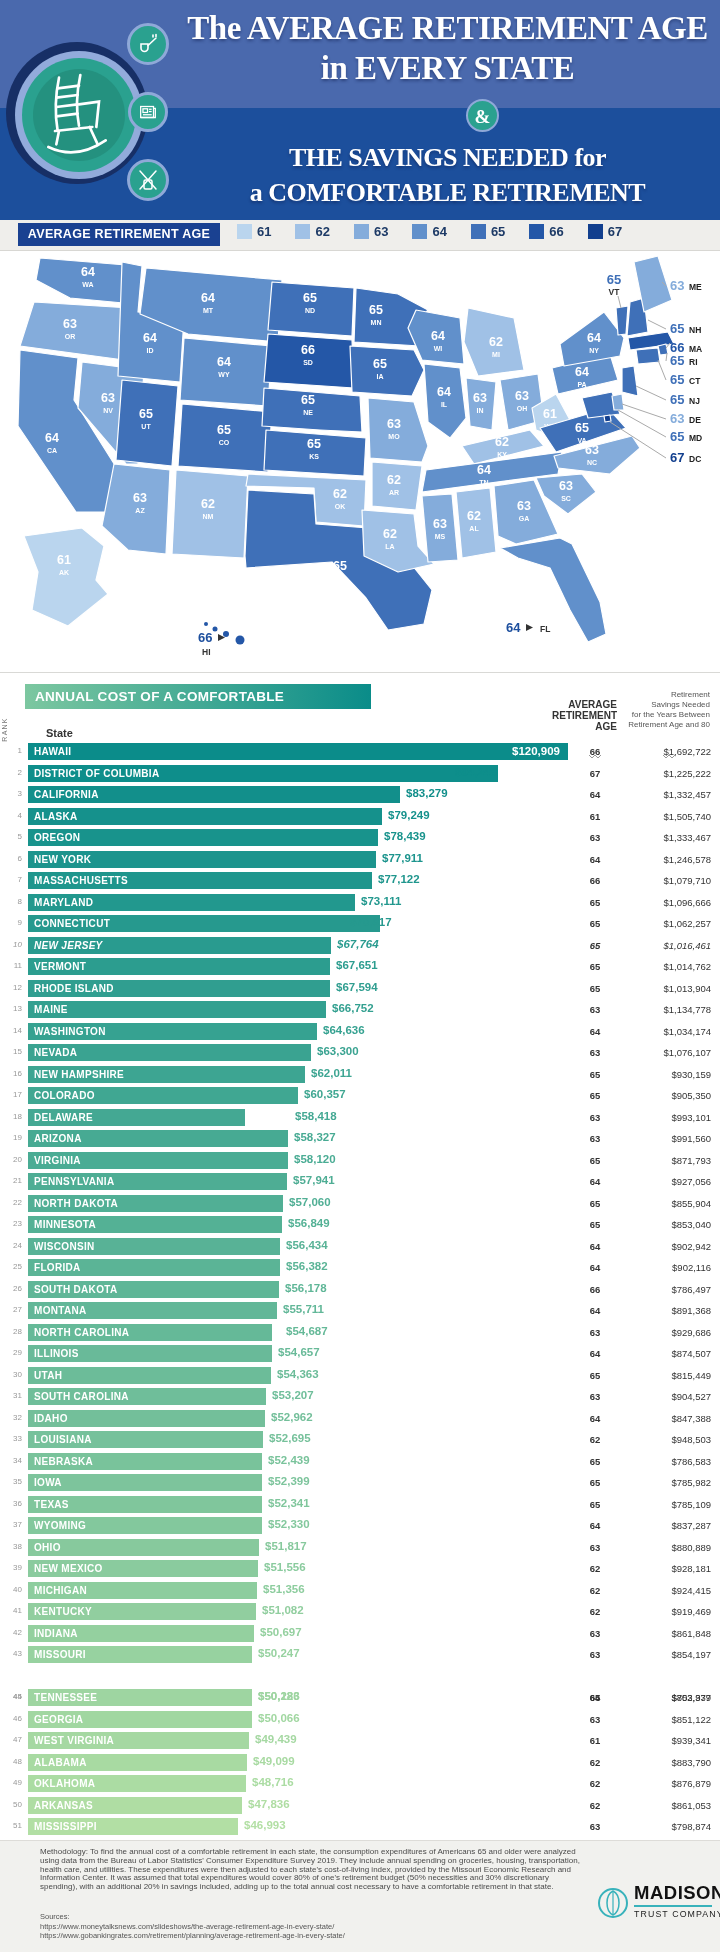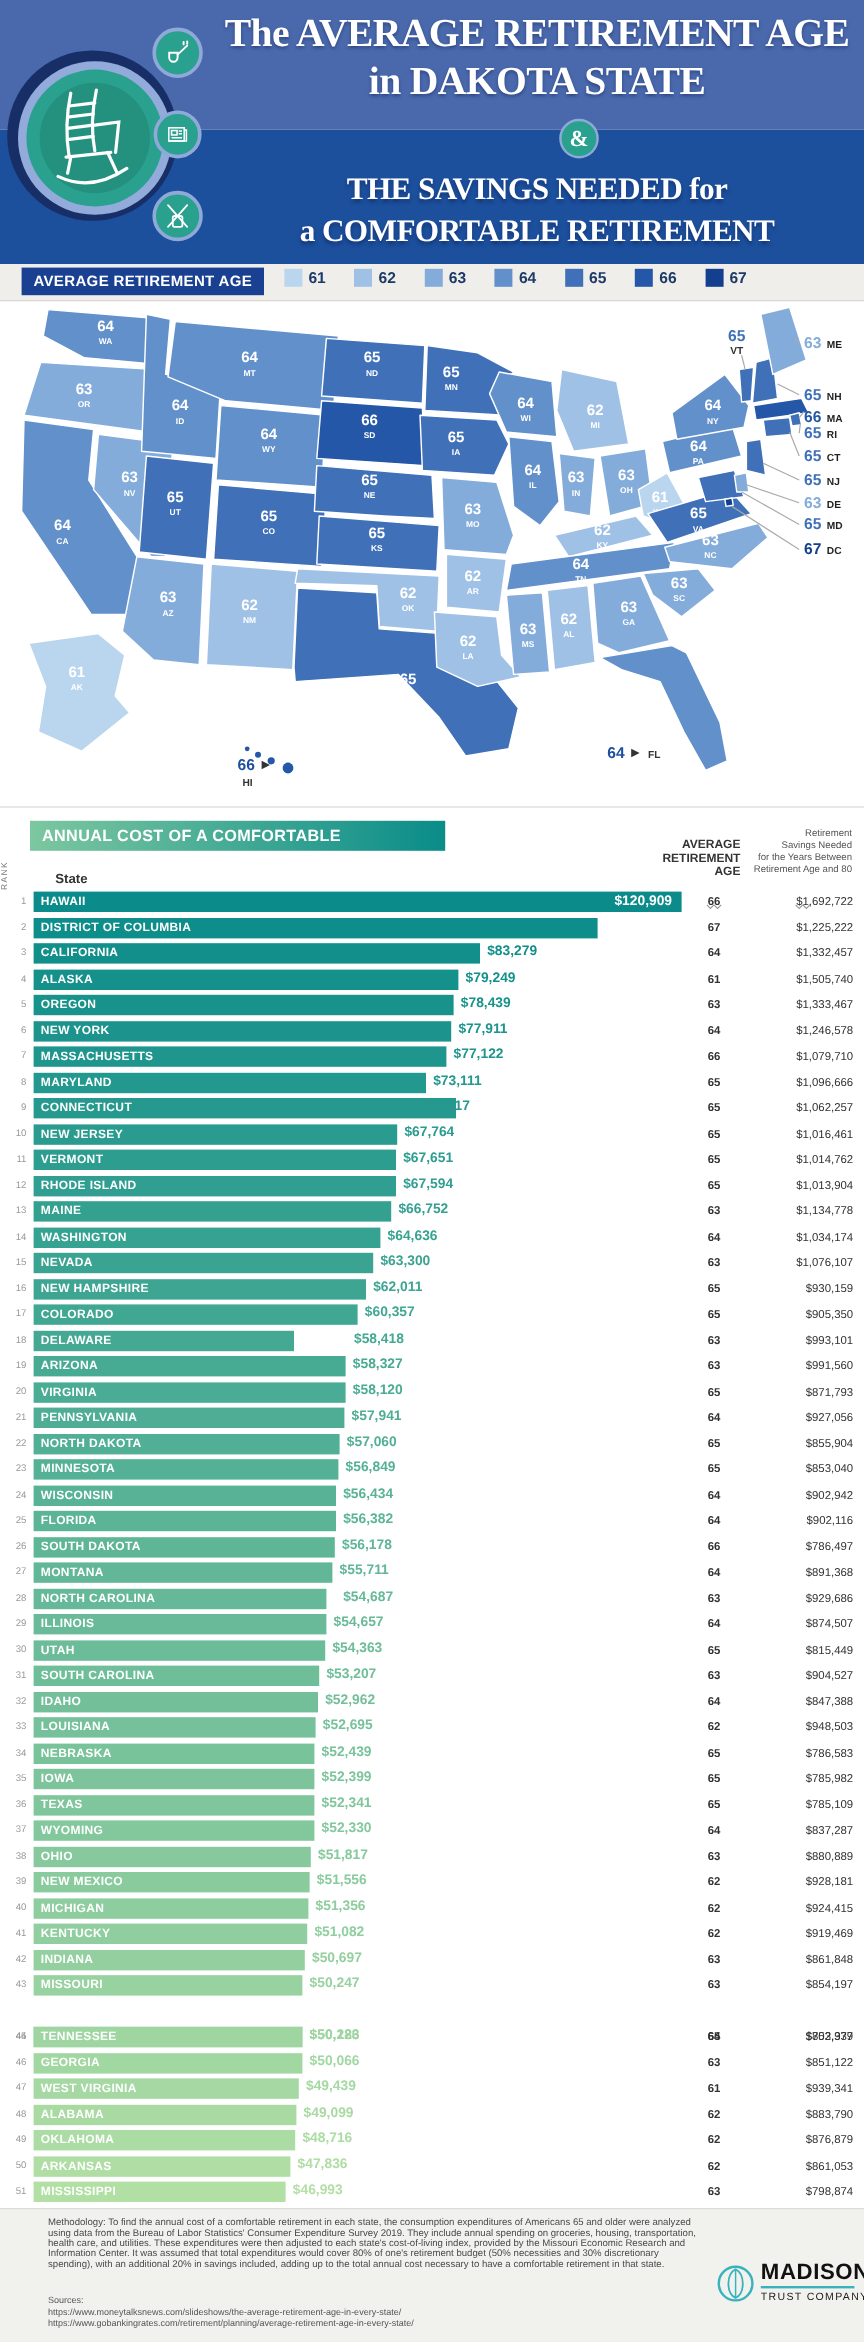--- a/index.html
+++ b/index.html
@@ -78,21 +78,21 @@
 </style>
 </head>
 <body>
 
 <div class="page">
 
   <div class="band1"></div>
   <div class="band2"></div>
   <div class="t1">
     <div>The AVERAGE RETIREMENT AGE</div>
-    <div>in DAKOTA STATE</div>
+    <div>in EVERY STATE</div>
   </div>
   <div class="amp">&amp;</div>
   <div class="t2">
     <div>THE SAVINGS NEEDED for</div>
     <div>a COMFORTABLE RETIREMENT</div>
   </div>
 
   <div class="c-navy"></div>
   <div class="c-ring"></div>
   <div class="c-teal"></div>
@@ -456,21 +456,21 @@
       </div>
       <div class="row" style="top: 172px;">
         <span class="rk">9</span>
         <span class="bar" style="width:352px;background:rgb(38,153,142)">
           <span class="nm">CONNECTICUT</span>
         </span>
         <span class="val" style="left:350px;color:rgb(38,153,142)">$70,817</span>
         <span class="age">65</span>
         <span class="sv">$1,062,257</span>
       </div>
-      <div class="row" style="top: 193.5px;">
+      <div class="row" style="top: 193.5px; font-style: italic;">
         <span class="rk">10</span>
         <span class="bar" style="width:303px;background:rgb(41,155,143)">
           <span class="nm">NEW JERSEY</span>
         </span>
         <span class="val" style="left:337px;color:rgb(41,155,143)">$67,764</span>
         <span class="age">65</span>
         <span class="sv">$1,016,461</span>
       </div>
       <div class="row" style="top: 215px;">
         <span class="rk">11</span>

